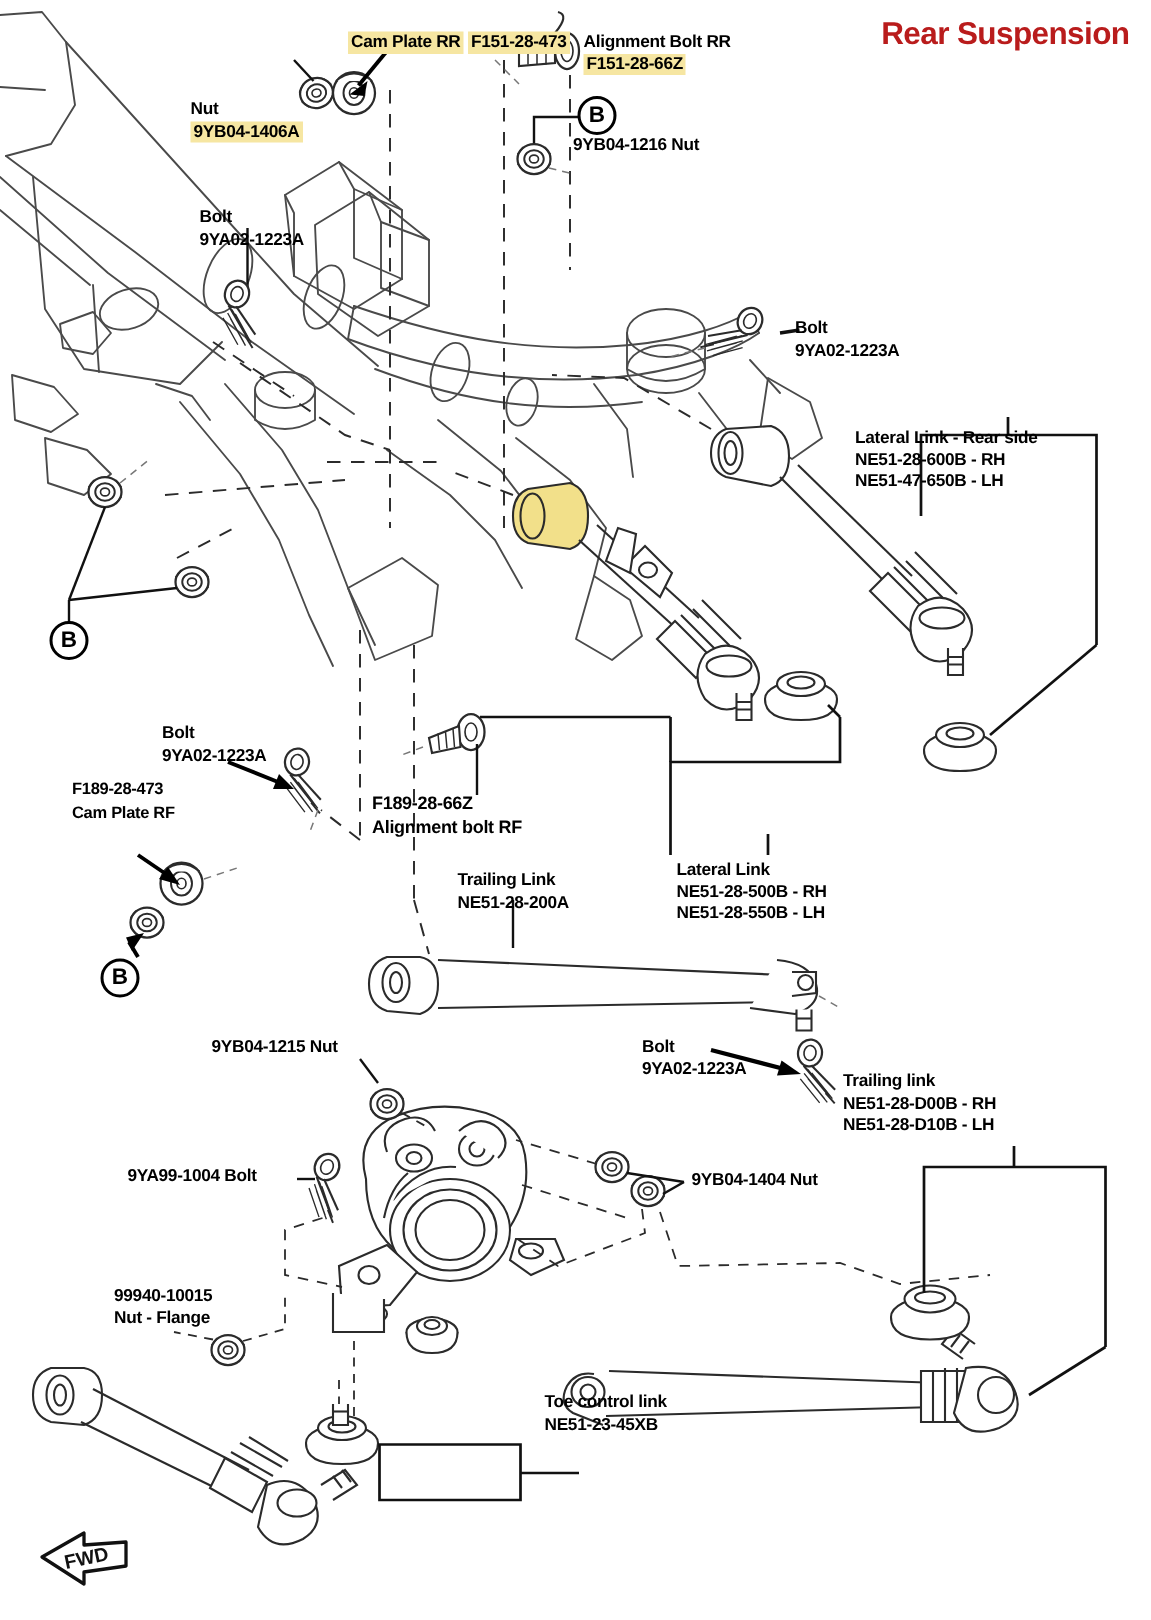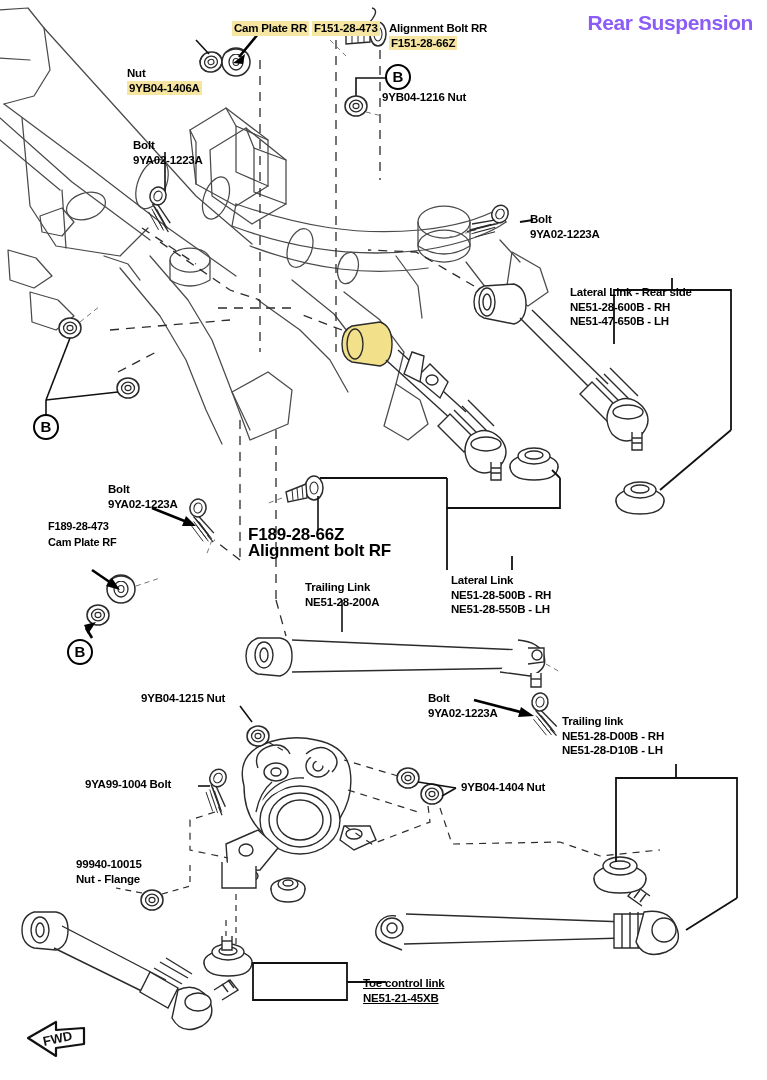--- a/index.html
+++ b/index.html
@@ -44,21 +44,21 @@
   .title {
     position: absolute;
     right: 14px;
     top: 8px;
     text-align: left;
     font-family: "Liberation Sans", sans-serif;
     font-weight: bold;
     font-size: 21px;
     line-height: 29px;
     letter-spacing: -0.4px;
-    color: #8b5cf6;
+    color: #b91c1c;
     white-space: nowrap;
   }
   .bmark {
     position: absolute;
     width: 26px; height: 26px;
     border: 2.5px solid #000;
     border-radius: 50%;
     background: #fff;
     font-family: "Liberation Sans", sans-serif;
     font-weight: bold;
@@ -528,21 +528,21 @@
     <div>9YA02-1223A</div>
   </div>
 
   <div class="lbl" style="left:48px; top:518px; font-size:11px; line-height:16px;">
     <div>F189-28-473</div>
     <div>Cam Plate RF</div>
   </div>
 
   <div class="bmark" style="left:67px; top:639px;">B</div>
 
-  <div class="lbl" style="left:248px; top:527px; font-size:17px; line-height:16px;">
+  <div class="lbl" style="left:248px; top:527px; font-size:12px; line-height:16px;">
     <div>F189-28-66Z</div>
     <div>Alignment bolt RF</div>
   </div>
 
   <div class="lbl" style="left:305px; top:580px;">
     <div>Trailing Link</div>
     <div>NE51-28-200A</div>
   </div>
 
   <div class="lbl" style="left:451px; top:573px;">
@@ -566,18 +566,18 @@
 
   <div class="lbl" style="left:85px; top:777px;">9YA99-1004 Bolt</div>
 
   <div class="lbl" style="left:461px; top:780px;">9YB04-1404 Nut</div>
 
   <div class="lbl" style="left:76px; top:857px;">
     <div>99940-10015</div>
     <div>Nut - Flange</div>
   </div>
 
-  <div class="lbl" style="left:363px; top:976px;text-decoration:underline;">
+  <div class="lbl" style="left:363px; top:928px;">
     <div>Toe control link</div>
-    <div>NE51-21-45XB</div>
+    <div>NE51-23-45XB</div>
   </div>
 
 </div>
 
 </body></html>

